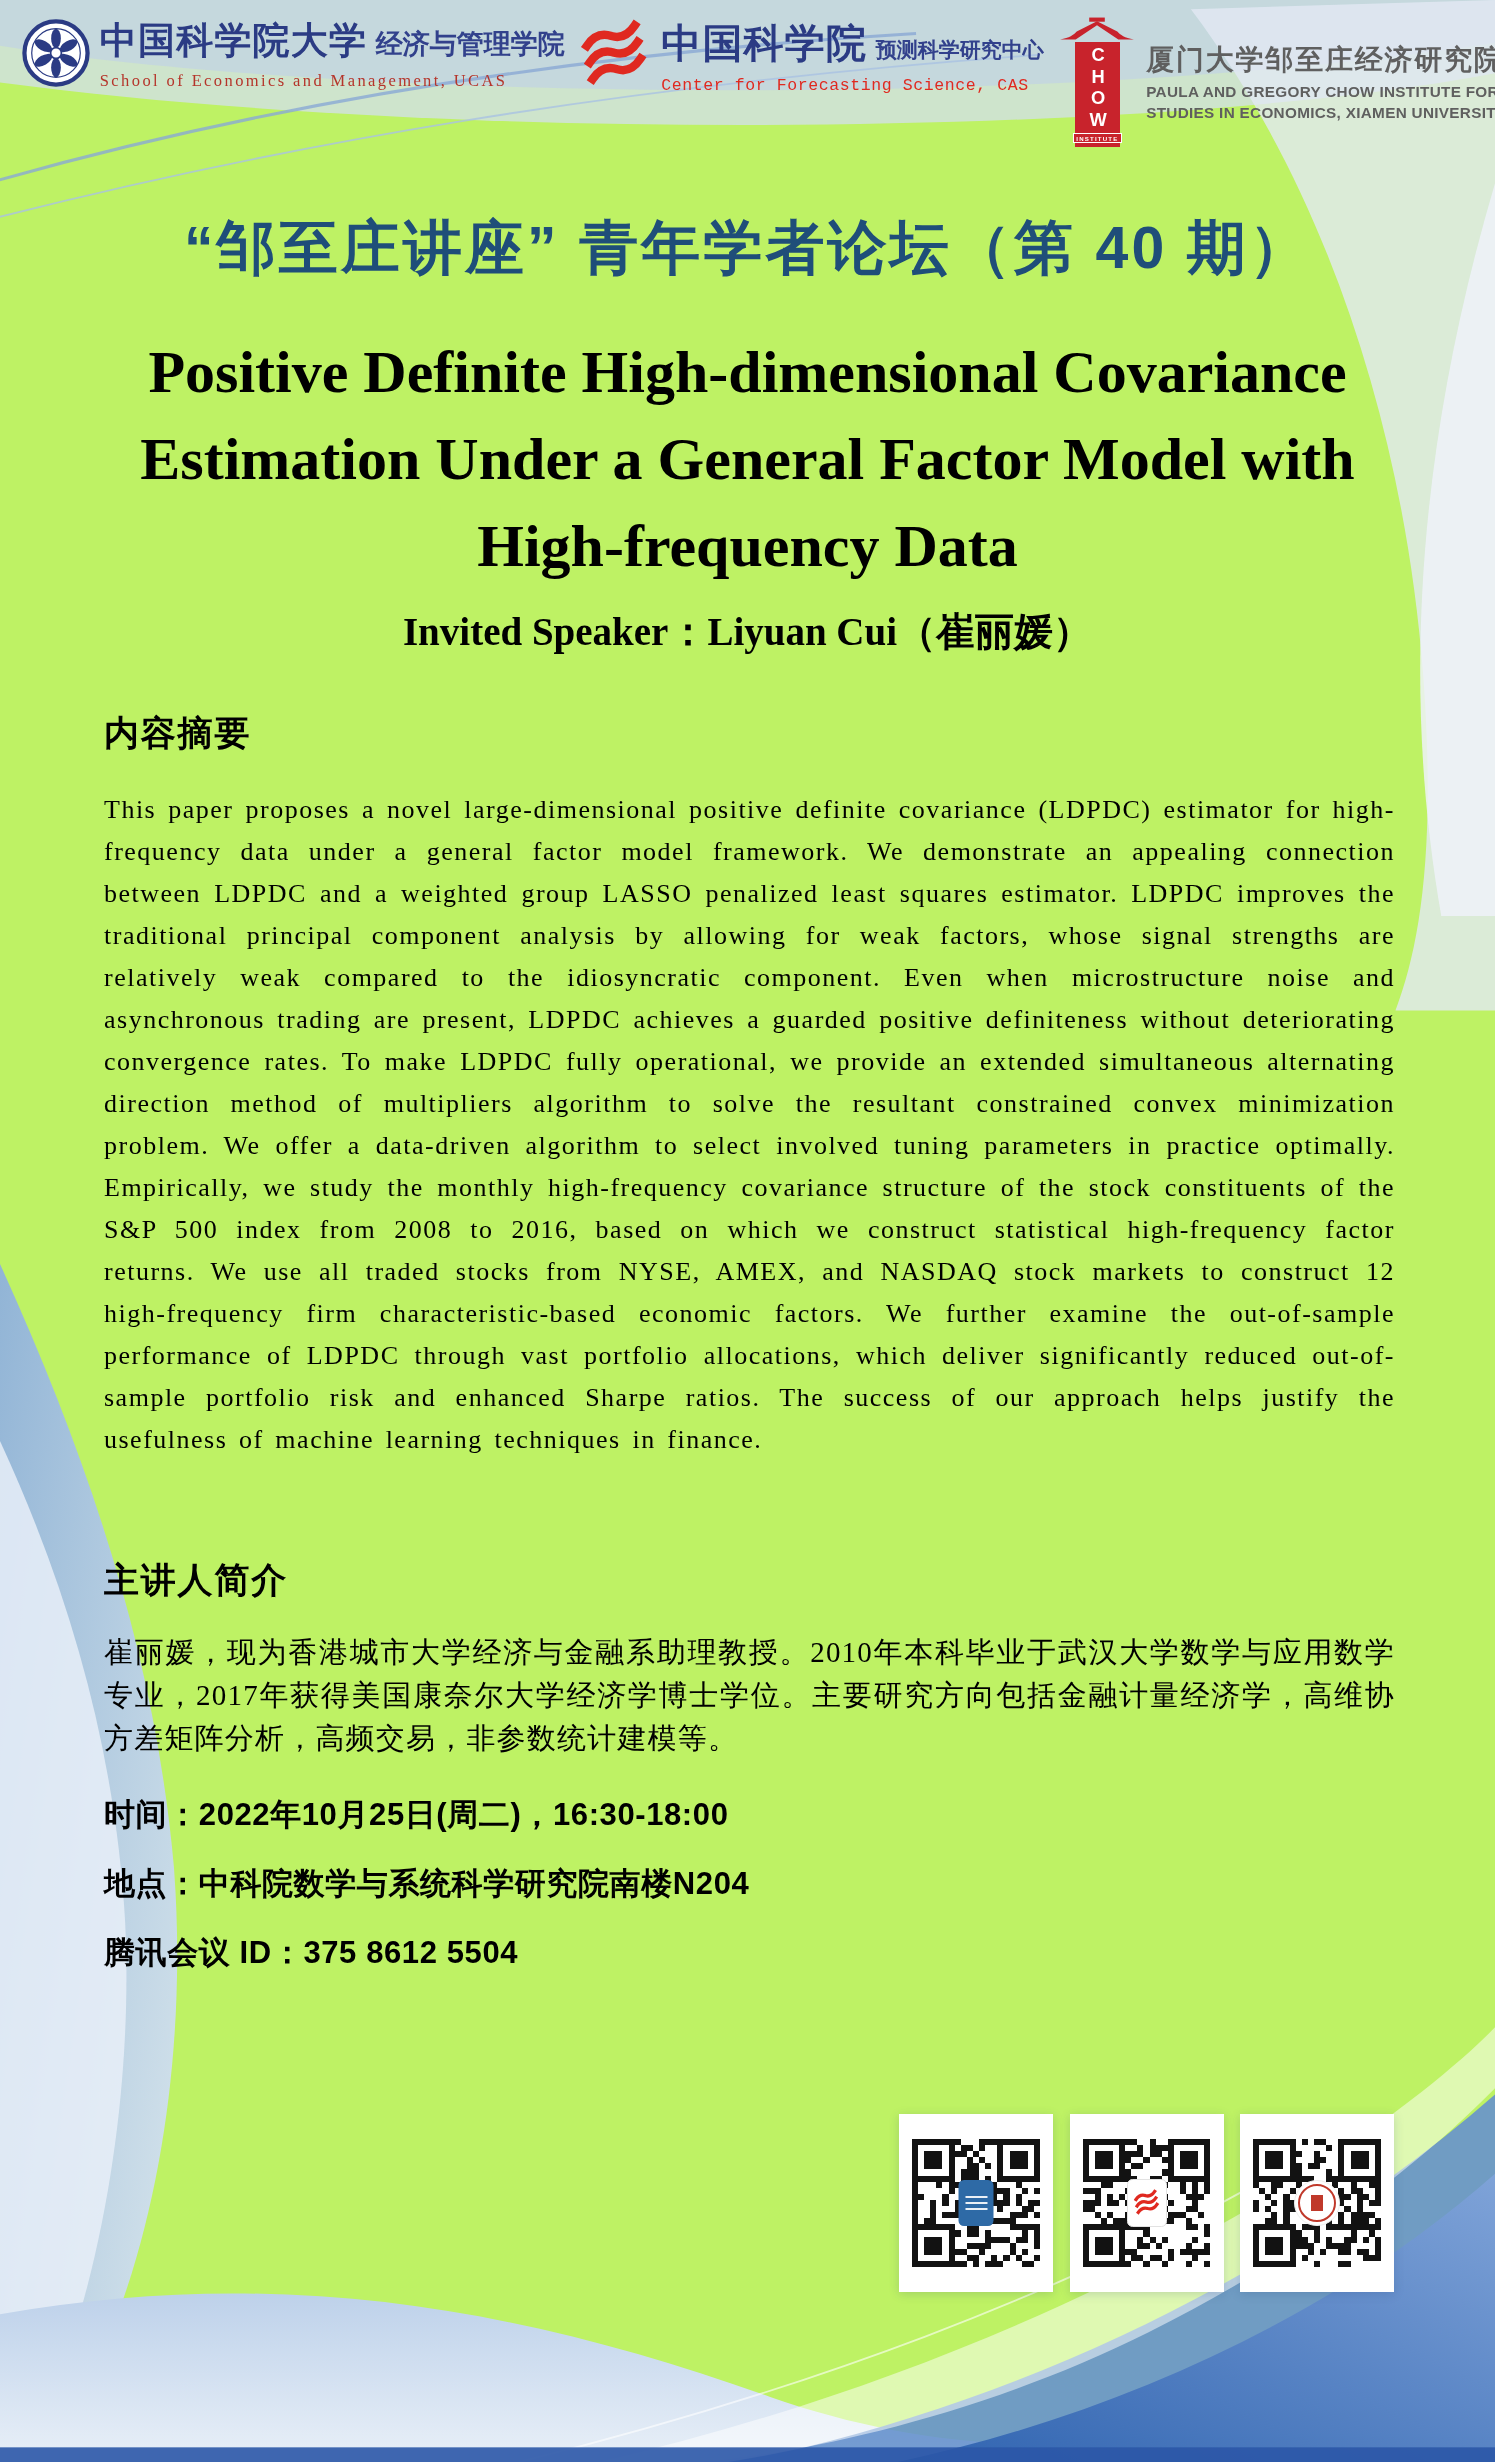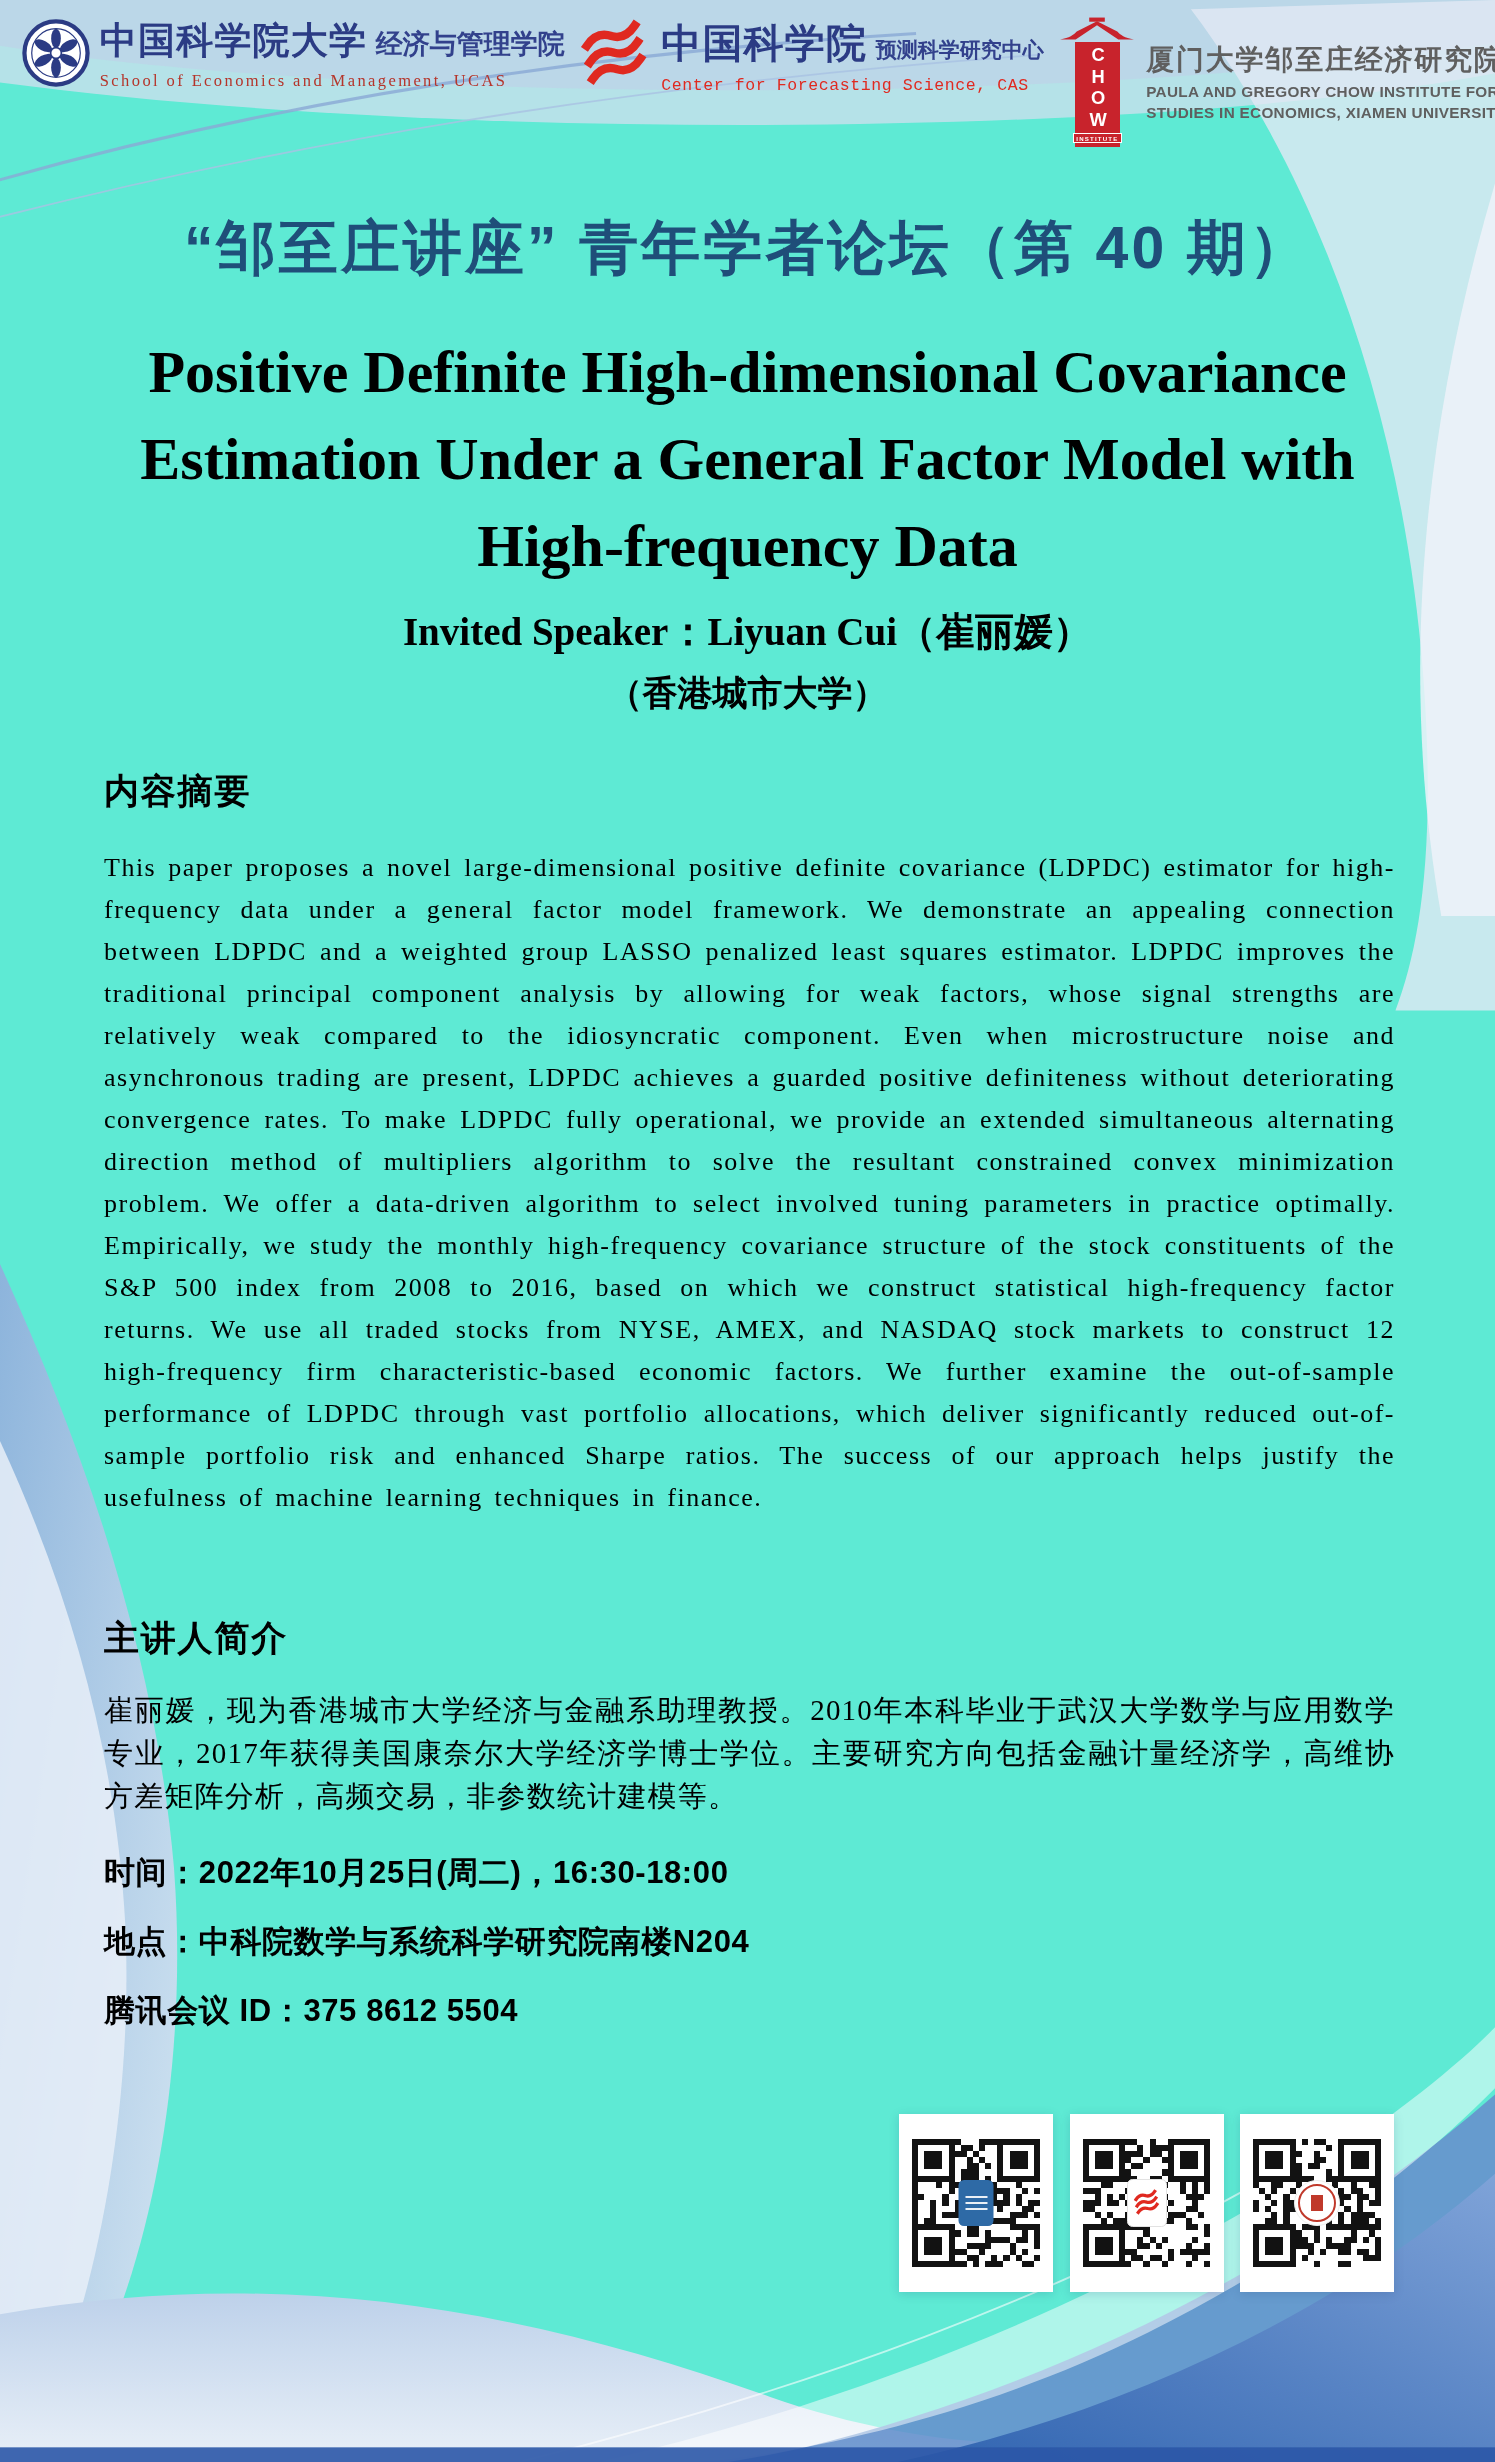--- a/index.html
+++ b/index.html
@@ -1,18 +1,18 @@
 <!DOCTYPE html>
 <html style="font-size:9.8px"><head>
 <meta charset="utf-8">
 <style>
   html,body { margin:0; padding:0; background:#ffffff; }
   .poster {
     position:relative; width:1495px; height:2462px; margin:0 auto;
-    background:#5eead4; overflow:hidden;
+    background:#bef264; overflow:hidden;
     font-family:"Liberation Sans","DejaVu Sans",sans-serif;
   }
   .bg { position:absolute; inset:0; width:100%; height:100%; z-index:0; }
   .content { position:relative; z-index:1; }
 
   
   .logos { display:flex; justify-content:space-between; align-items:flex-start;
            padding:16px 27px 0 22px; gap:14.7px; }
   .logo { display:flex; align-items:center; gap:9.8px; }
   .logo-text { display:flex; flex-direction:column; }
@@ -191,21 +191,20 @@
 
     <h1 class="main-title">“邹至庄讲座” 青年学者论坛（第 40 期）</h1>
 
     <div class="talk-title">
       <div>Positive Definite High-dimensional Covariance</div>
       <div>Estimation Under a General Factor Model with</div>
       <div>High-frequency Data</div>
     </div>
 
     <div class="speaker">Invited Speaker：Liyuan Cui（崔丽媛）</div>
-    <div class="affil-cn">（香港城市大学）</div>
 
     <h2 class="sec">内容摘要</h2>
     <p class="abstract">This paper proposes a novel large-dimensional positive definite covariance (LDPDC) estimator for high-frequency data under a general factor model framework. We demonstrate an appealing connection between LDPDC and a weighted group LASSO penalized least squares estimator. LDPDC improves the traditional principal component analysis by allowing for weak factors, whose signal strengths are relatively weak compared to the idiosyncratic component. Even when microstructure noise and asynchronous trading are present, LDPDC achieves a guarded positive definiteness without deteriorating convergence rates. To make LDPDC fully operational, we provide an extended simultaneous alternating direction method of multipliers algorithm to solve the resultant constrained convex minimization problem. We offer a data-driven algorithm to select involved tuning parameters in practice optimally. Empirically, we study the monthly high-frequency covariance structure of the stock constituents of the S&amp;P 500 index from 2008 to 2016, based on which we construct statistical high-frequency factor returns. We use all traded stocks from NYSE, AMEX, and NASDAQ stock markets to construct 12 high-frequency firm characteristic-based economic factors. We further examine the out-of-sample performance of LDPDC through vast portfolio allocations, which deliver significantly reduced out-of-sample portfolio risk and enhanced Sharpe ratios. The success of our approach helps justify the usefulness of machine learning techniques in finance.</p>
 
     <h2 class="sec bio-h">主讲人简介</h2>
     <p class="bio">崔丽媛，现为香港城市大学经济与金融系助理教授。2010年本科毕业于武汉大学数学与应用数学专业，2017年获得美国康奈尔大学经济学博士学位。主要研究方向包括金融计量经济学，高维协方差矩阵分析，高频交易，非参数统计建模等。</p>
 
     <div class="details">
       <div class="detail">时间：2022年10月25日(周二)，16:30-18:00</div>
       <div class="detail">地点：中科院数学与系统科学研究院南楼N204</div>

